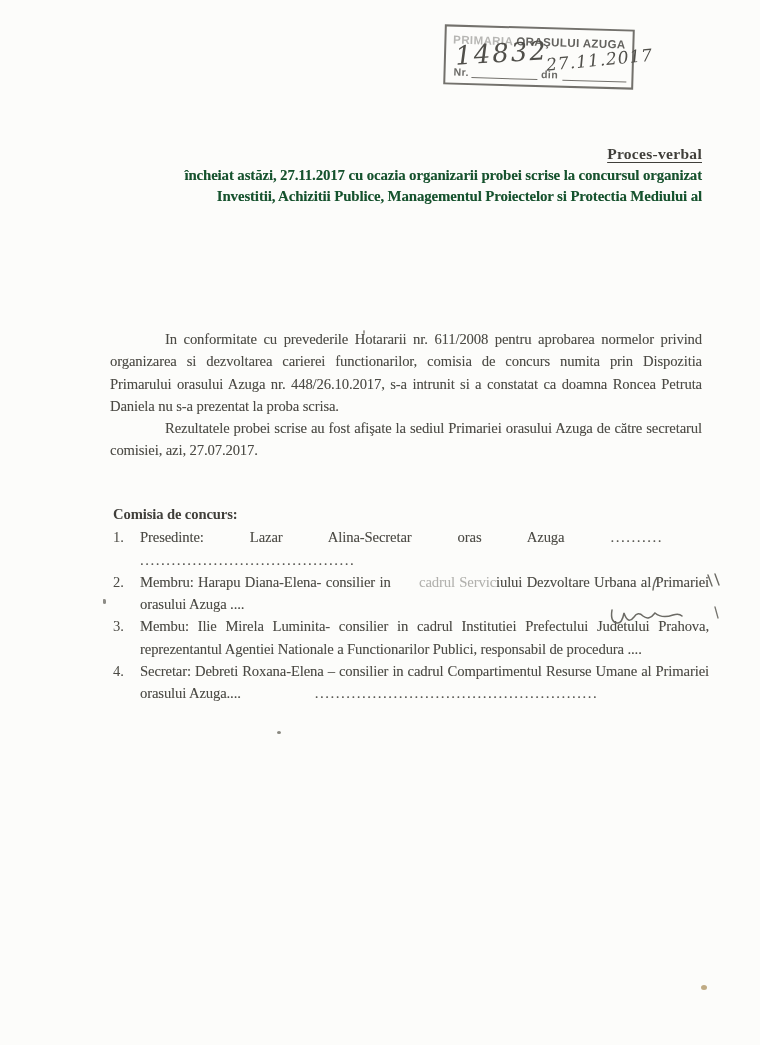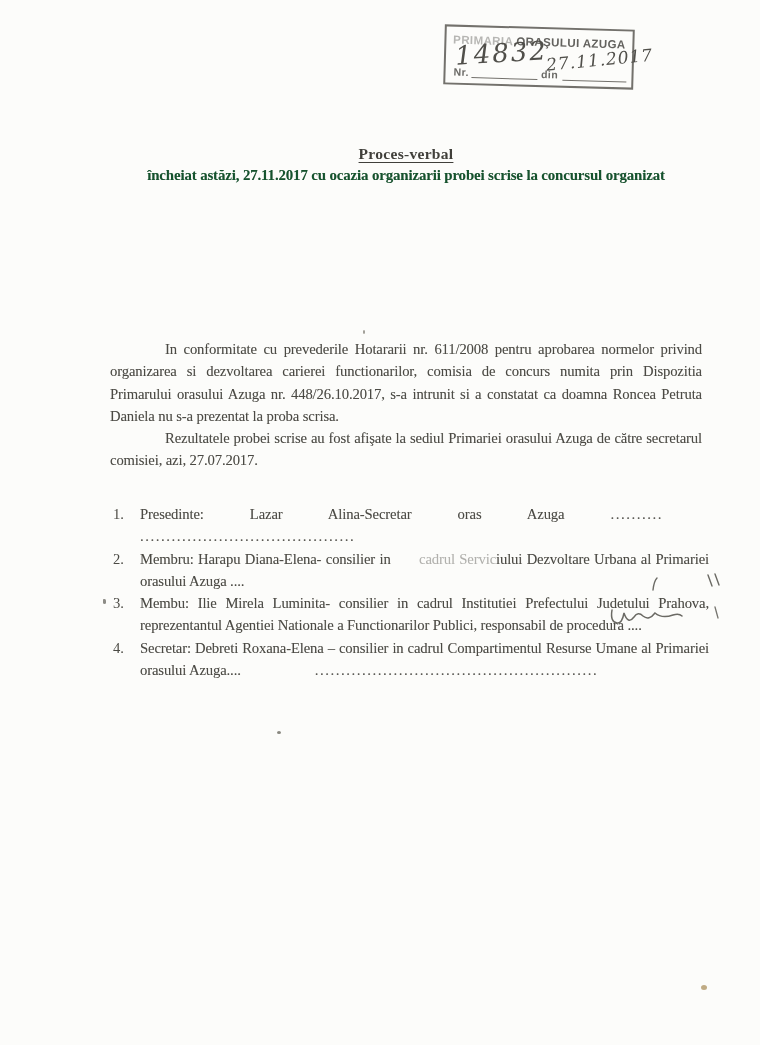--- a/index.html
+++ b/index.html
@@ -36,31 +36,31 @@
   .blank1{width:66px;margin:0 4px 0 2px;}
   .blank2{width:64px;margin-left:4px;}
   .hand{
     position:absolute;
     font-family:"DejaVu Serif", serif;font-style:italic;
     color:#504f4a;white-space:nowrap;
   }
   .hand-nr{left:9px;top:10px;font-size:26px;letter-spacing:2px;transform:rotate(-5deg);}
   .hand-date{left:100px;top:19px;font-size:17px;letter-spacing:1px;transform:rotate(-7deg);}
   
-  .title-wrap{position:absolute;left:110px;top:145px;width:592px;text-align:center;}
+  .title-wrap{position:absolute;left:110px;top:145px;width:592px;text-align:right;}
   .doc-title{
     font-size:15.5px;font-weight:bold;color:#403f3a;
     text-decoration:underline;text-underline-offset:3px;
     letter-spacing:.3px;
   }
   .doc-heading{margin-top:2px;font-weight:bold;color:#14532d;font-size:14.8px;line-height:21px;letter-spacing:-0.1px;}
   .doc-heading div{text-shadow:.2px .2px .3px rgba(70,70,64,.35);}
   
   .body-text{
-    position:absolute;left:110px;top:338px;width:592px;
+    position:absolute;left:110px;top:328px;width:592px;
     font-size:14.6px;line-height:22.3px;text-align:justify;
     color:#4b4a44;letter-spacing:-0.1px;
   }
   .body-text p{margin:0;text-indent:55px;text-shadow:.2px .2px .3px rgba(75,74,68,.3);}
   
   .committee{
     position:absolute;left:113px;top:503px;width:596px;
     font-size:14.6px;line-height:22.3px;color:#4b4a44;letter-spacing:-0.1px;
   }
   .committee-heading{font-weight:bold;color:#403f3a;margin-bottom:1px;}
@@ -89,29 +89,31 @@
       <span class="stamp-blank blank2"></span>
     </div>
     <div class="hand hand-nr">14832</div>
     <div class="hand hand-date">27.11.2017</div>
   </div>
 
   <div class="title-wrap">
     <span class="doc-title">Proces-verbal</span>
     <div class="doc-heading">
       <div>încheiat astăzi, 27.11.2017 cu ocazia organizarii probei scrise la concursul organizat</div>
+      <div>Investitii, Achizitii Publice, Managementul Proiectelor si Protectia Mediului al</div>
     </div>
   </div>
 
   <div class="body-text">
     <p>In conformitate cu prevederile Hotararii nr. 611/2008 pentru aprobarea normelor privind organizarea si dezvoltarea carierei functionarilor, comisia de concurs numita prin Dispozitia Primarului orasului Azuga nr. 448/26.10.2017, s-a intrunit si a constatat ca doamna Roncea Petruta Daniela nu s-a prezentat la proba scrisa.</p>
     <p>Rezultatele probei scrise au fost afişate la sediul Primariei orasului Azuga de către secretarul comisiei, azi, 27.07.2017.</p>
   </div>
 
   <div class="committee">
+    <div class="committee-heading">Comisia de concurs:</div>
 
     <div class="c-item">
       <span class="c-num">1.</span>
       <span class="c-text"><span>Presedinte: Lazar Alina-Secretar oras Azuga </span><span class="dots">..........</span><span class="dot-gap1"></span><span class="dots">.........................................</span></span>
     </div>
 
     <div class="c-item">
       <span class="c-num">2.</span>
       <span class="c-text"><span>Membru: Harapu Diana-Elena- consilier in </span><span class="faded-ink">cadrul Servic</span><span>iului Dezvoltare Urbana al Primariei orasului Azuga ....</span></span>
     </div>

